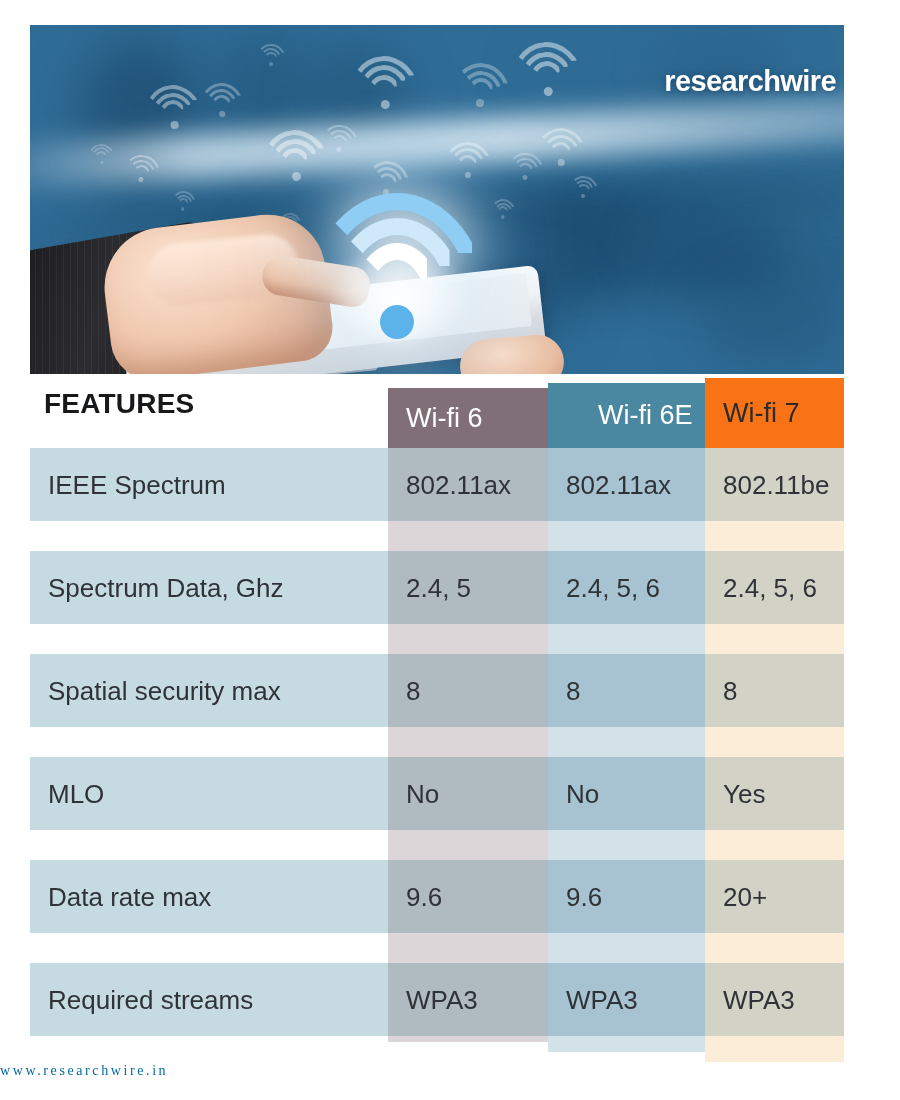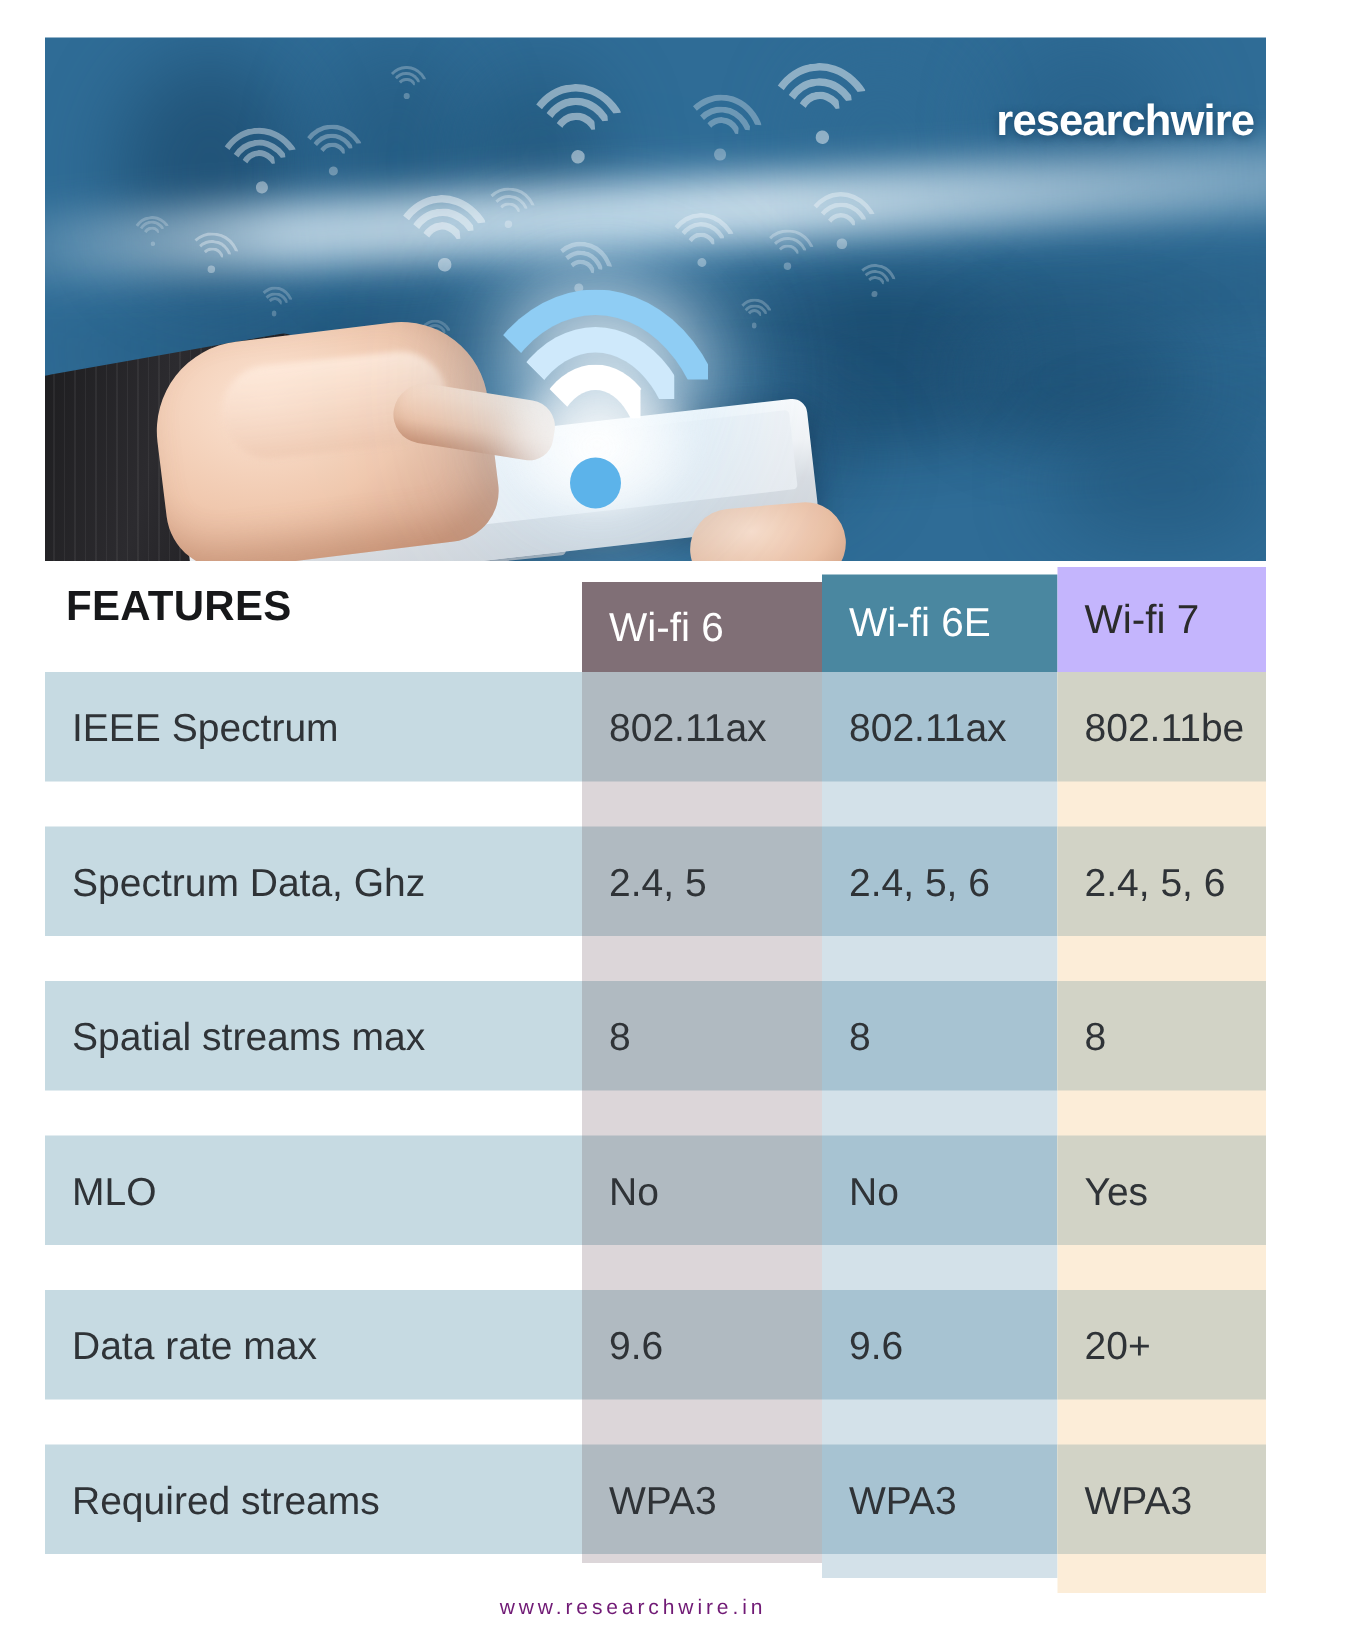--- a/index.html
+++ b/index.html
@@ -147,23 +147,23 @@
   .cellTxt{
     position:absolute;
     font-size:26px;color:#2f3337;line-height:1;white-space:nowrap;
   }
   .featTxt{
     position:absolute;left:18px;
     font-size:26px;color:#2f3337;line-height:1;white-space:nowrap;
   }
 
   #footer{
-    position:absolute;left:0;right:0;top:1063px;text-align:center;
-    font-size:14px;color:#701a75;letter-spacing:2.6px;
-    font-family:Liberation Sans, sans-serif;
+    position:absolute;left:0;right:0;top:1063px;text-align:left;
+    font-size:14px;color:#0369a1;letter-spacing:2.6px;
+    font-family:Liberation Serif, serif;
   }
 </style>
 </head>
 <body>
 
 <div id="page">
 
   <div id="hero">
     <div class="bgbase"></div>
 
@@ -342,36 +342,36 @@
         <div style="position: absolute; left: 675px; width: 161px; top: 383px; height: 73px; background: rgb(210, 211, 198);"></div>
         <div style="position: absolute; left: 675px; width: 161px; top: 486px; height: 73px; background: rgb(210, 211, 198);"></div>
         <div style="position: absolute; left: 675px; width: 161px; top: 589px; height: 73px; background: rgb(210, 211, 198);"></div>
       </div>
     <div id="headers">
       <div id="featuresTitle">FEATURES</div>
     <div class="hdrcell" style="left: 358px; width: 160px; top: 14px; height: 60px; background: rgb(128, 111, 118);">
           <span class="txt" style="color: rgb(255, 255, 255);">Wi-fi 6</span>
         </div>
         <div class="hdrcell" style="left: 518px; width: 157px; top: 9px; height: 65px; background: rgb(74, 135, 160);">
-          <span class="txt" style="color: rgb(255, 255, 255);">Wi-fi 6E</span>
-        </div>
-        <div class="hdrcell" style="left: 675px; width: 161px; top: 4px; height: 70px; background: #c4b5fd;">
+          <span class="txt" style="color: rgb(255, 255, 255); margin-left: 32px;">Wi-fi 6E</span>
+        </div>
+        <div class="hdrcell" style="left: 675px; width: 161px; top: 4px; height: 70px; background: #f97316;">
           <span class="txt" style="color: rgb(43, 43, 43);">Wi-fi 7</span>
         </div>
       </div>
     <div id="cells">
         <div class="featTxt" style="top: 97.5px; color: rgb(47, 51, 55);">IEEE Spectrum</div>
         <div class="cellTxt" style="left: 376px; top: 97.5px;">802.11ax</div>
         <div class="cellTxt" style="left: 536px; top: 97.5px;">802.11ax</div>
         <div class="cellTxt" style="left: 693px; top: 97.5px;">802.11be</div>
         <div class="featTxt" style="top: 200.5px; color: rgb(47, 51, 55);">Spectrum Data, Ghz</div>
         <div class="cellTxt" style="left: 376px; top: 200.5px;">2.4, 5</div>
         <div class="cellTxt" style="left: 536px; top: 200.5px;">2.4, 5, 6</div>
         <div class="cellTxt" style="left: 693px; top: 200.5px;">2.4, 5, 6</div>
-        <div class="featTxt" style="top: 303.5px; color: rgb(47, 51, 55);">Spatial streams max</div>
+        <div class="featTxt" style="top: 303.5px; color: rgb(47, 51, 55);">Spatial security max</div>
         <div class="cellTxt" style="left: 376px; top: 303.5px;">8</div>
         <div class="cellTxt" style="left: 536px; top: 303.5px;">8</div>
         <div class="cellTxt" style="left: 693px; top: 303.5px;">8</div>
         <div class="featTxt" style="top: 406.5px; color: rgb(47, 51, 55);">MLO</div>
         <div class="cellTxt" style="left: 376px; top: 406.5px;">No</div>
         <div class="cellTxt" style="left: 536px; top: 406.5px;">No</div>
         <div class="cellTxt" style="left: 693px; top: 406.5px;">Yes</div>
         <div class="featTxt" style="top: 509.5px; color: rgb(47, 51, 55);">Data rate max</div>
         <div class="cellTxt" style="left: 376px; top: 509.5px;">9.6</div>
         <div class="cellTxt" style="left: 536px; top: 509.5px;">9.6</div>

